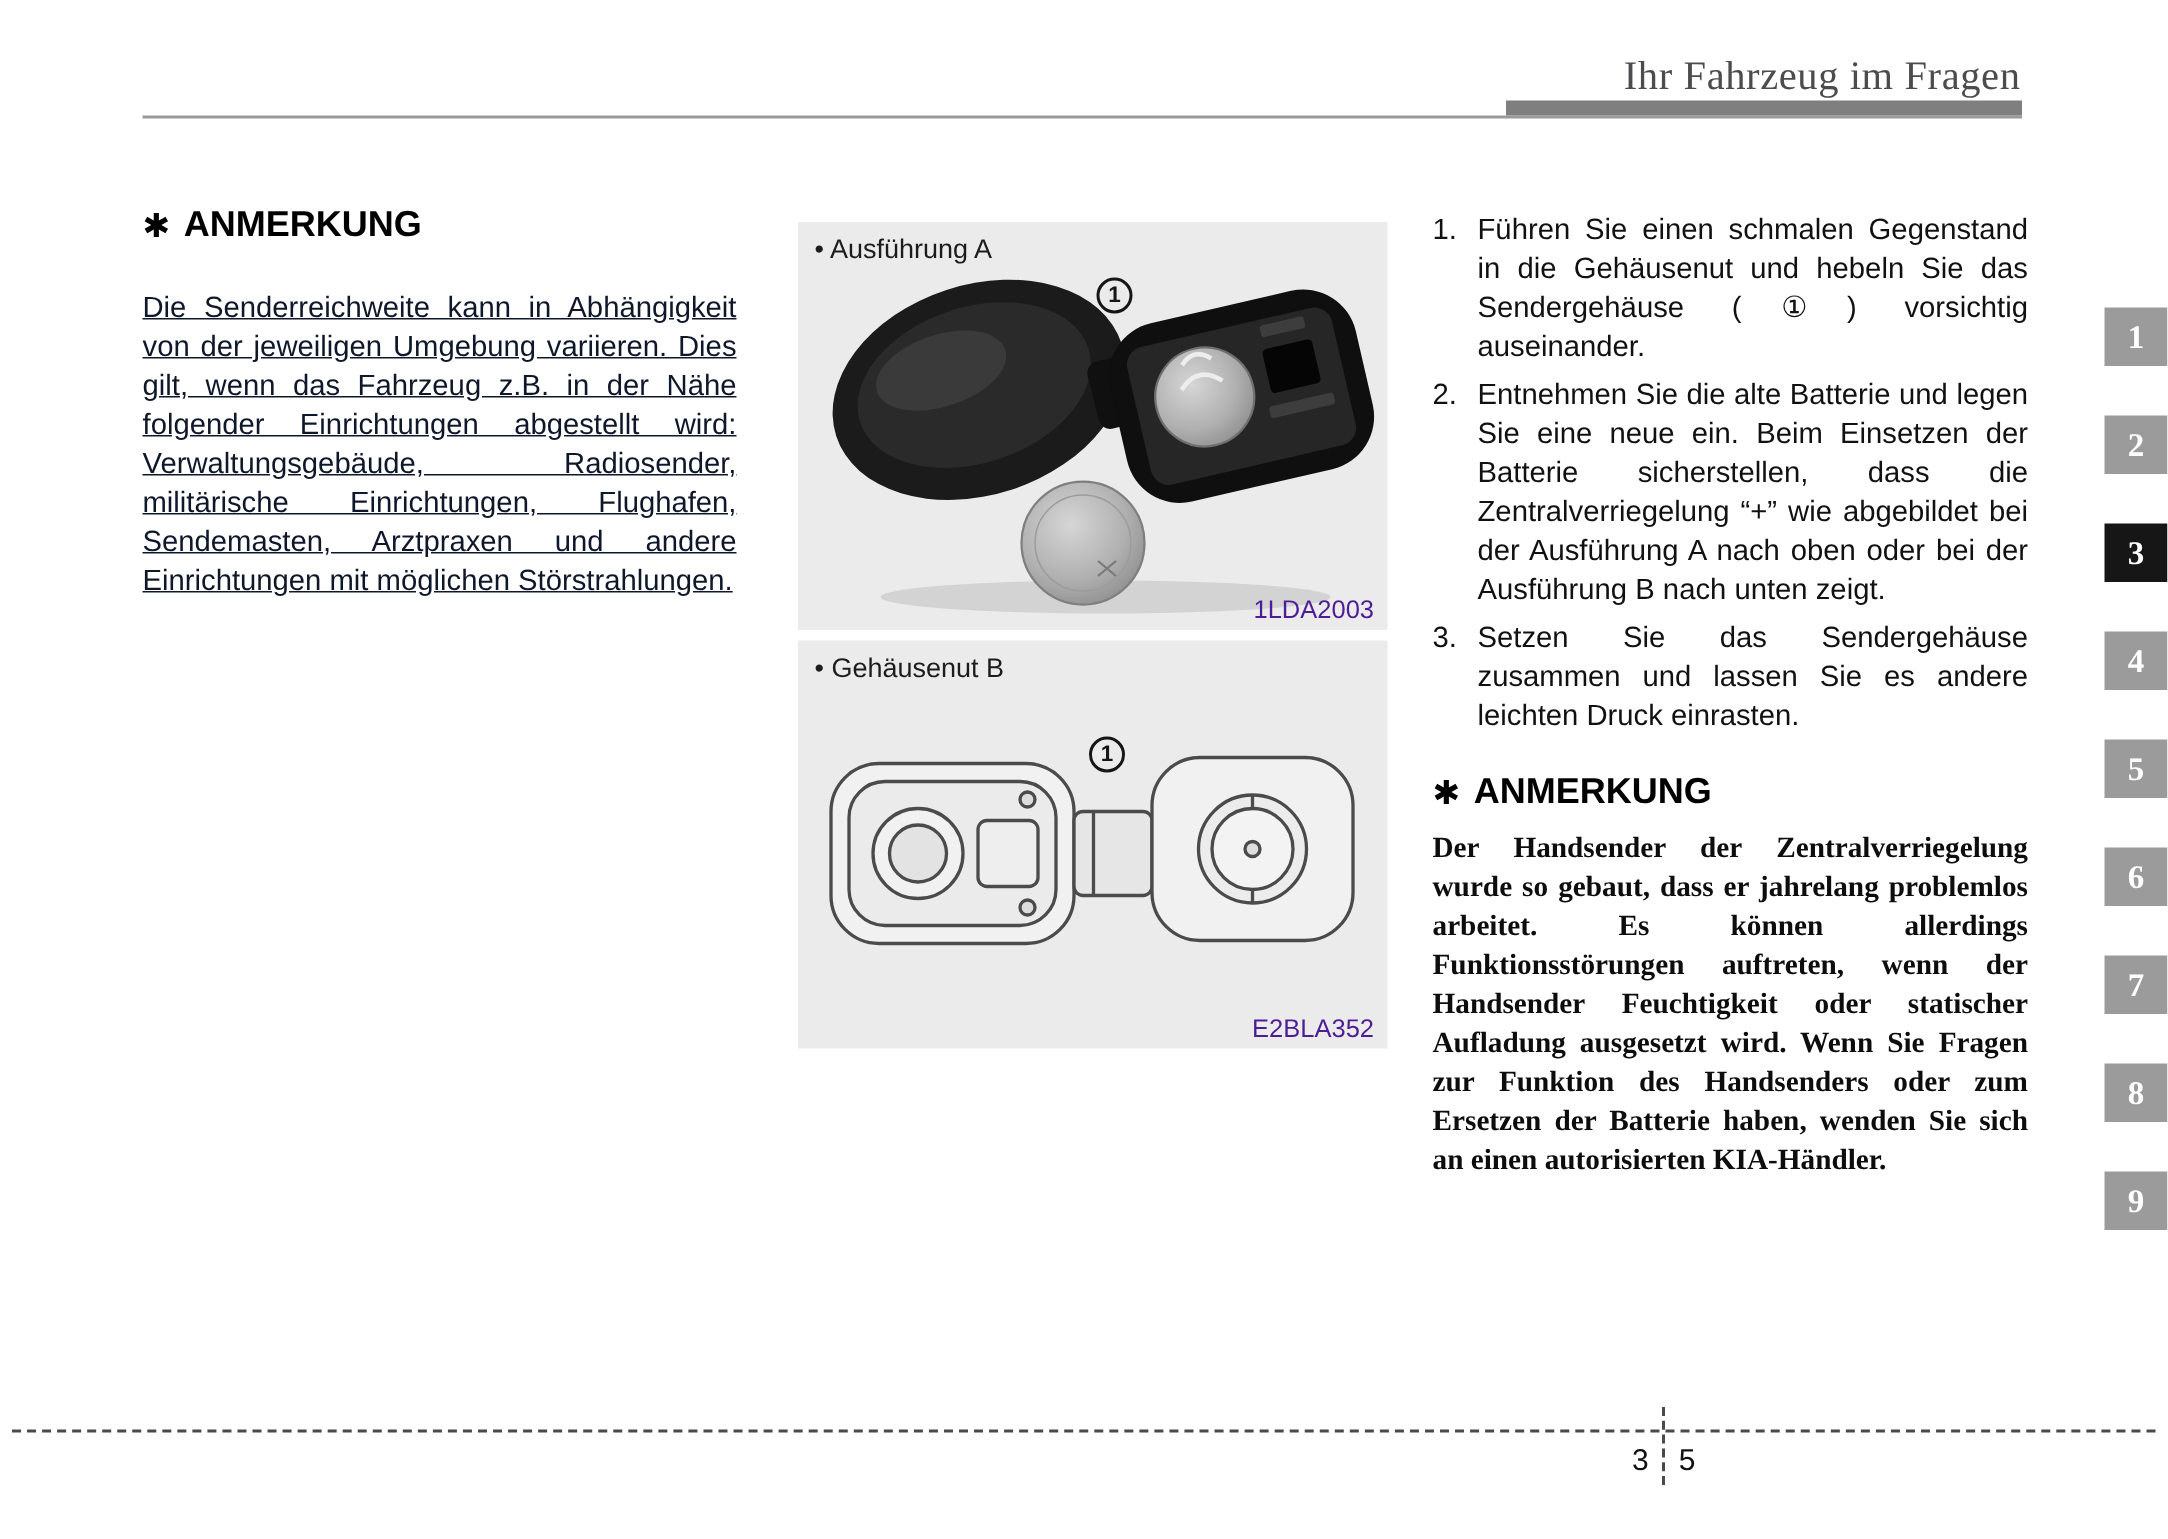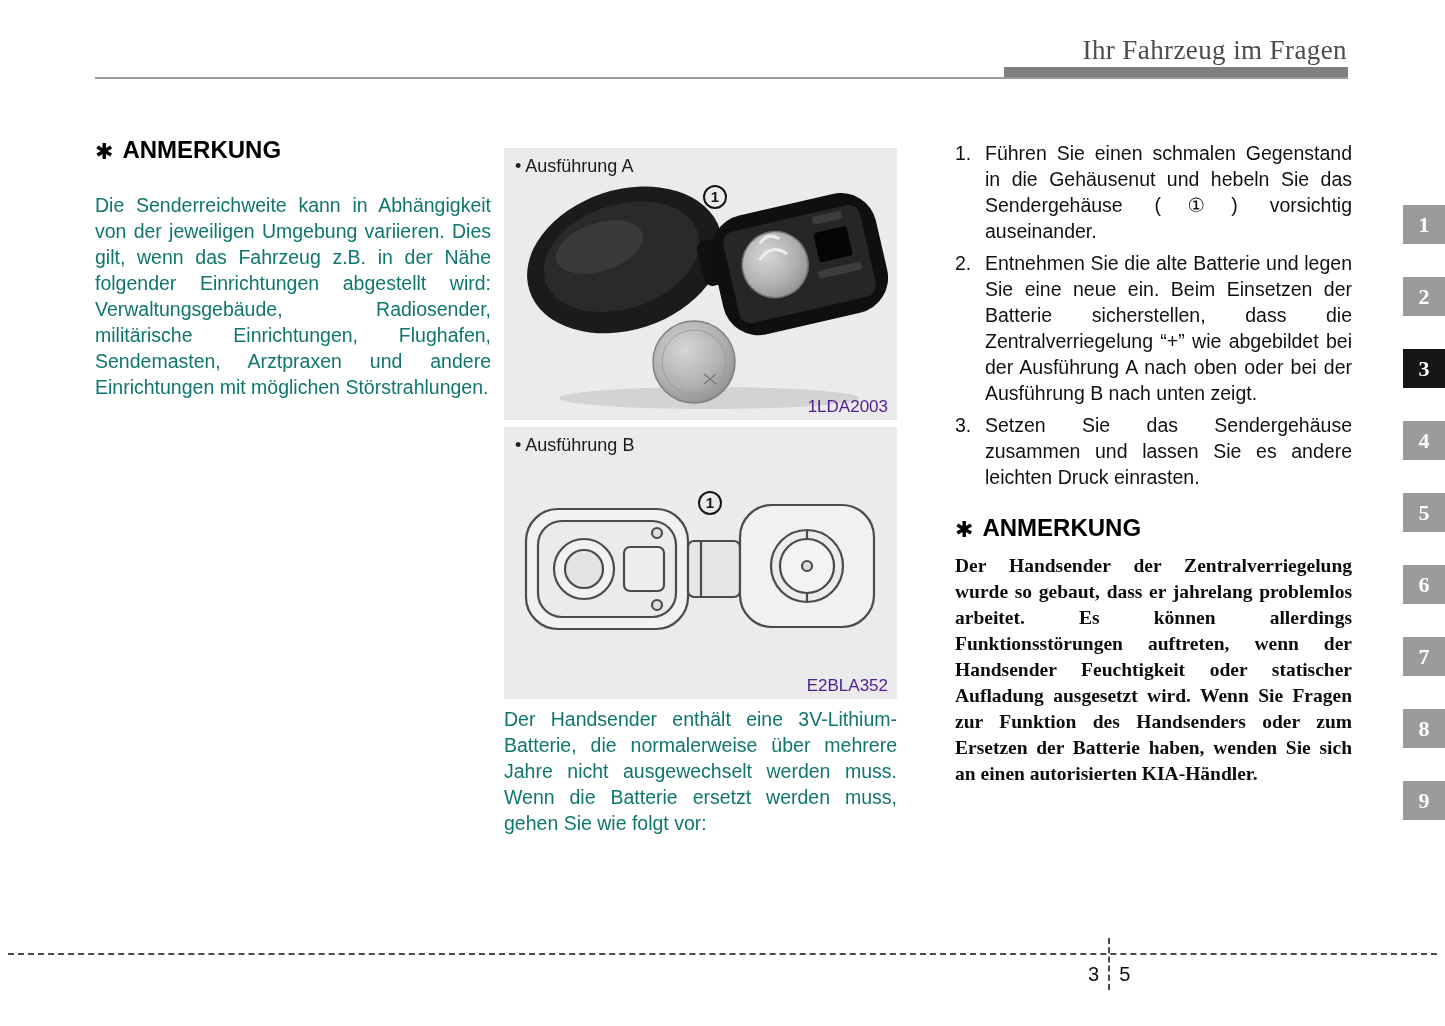--- a/index.html
+++ b/index.html
@@ -13,30 +13,30 @@
     position:absolute; top:36px; right:98px;
     font:400 27px/1.1 "Liberation Serif","DejaVu Serif",serif;
     color:#4c4c4e; letter-spacing:.4px;
   }
   .rule-thin  { position:absolute; left:95px;  top:77px; width:1253px; height:2px;  background:#9a9a9a; }
   .rule-thick { position:absolute; left:1004px; top:67px; width:344px;  height:10px; background:#7f7f7f; }
 
   
   .col { position:absolute; }
   .col-left  { left:95px;  top:138px; width:396px; }
-  .col-mid   { left:504px; top:148px; width:393px; }
+  .col-mid   { left:532px; top:148px; width:393px; }
   .col-right { left:955px; top:140px; width:397px; }
 
   .note-heading { display:flex; align-items:baseline; gap:9px; font:700 24px/1 "Liberation Sans","DejaVu Sans",sans-serif; color:#000; }
   .note-star { font-size:22px; transform:translateY(1px); }
   .note-text {
     margin-top:13px; text-align:justify; hyphens:auto;
     font:700 19.5px/26px "Liberation Serif","DejaVu Serif",serif; color:#0d0d0d;
   }
-  .body-text { font:400 19.5px/26px "Liberation Sans","DejaVu Sans",sans-serif; text-align:justify; hyphens:auto; color:#0f766e; }
+  .body-text { font:400 19.5px/26px "Liberation Sans","DejaVu Sans",sans-serif; text-align:justify; hyphens:auto; color:#0f172a;text-decoration:underline; }
   .col-left .body-text { margin-top:30px; }
 
   
   .fig { position:relative; width:393px; height:272px; background:#ebebeb; margin-bottom:7px; }
   .fig svg { position:absolute; left:0; top:0; }
   .fig-caption { position:absolute; left:11px; top:8px; font:400 18px/1.2 "Liberation Sans",sans-serif; color:#1c1c1c; }
   .fig-code    { position:absolute; right:9px; bottom:5px; font:400 17px/1 "Liberation Sans",sans-serif; color:#4c1d95; }
   .callout {
     position:absolute; width:24px; height:24px; border:2px solid #161616; border-radius:50%;
     font:700 15px/20px "Liberation Sans",sans-serif; text-align:center; color:#161616; background:rgba(235,235,235,.6);
@@ -140,26 +140,25 @@
         <line x1="197" y1="114" x2="197" y2="170"></line>
 
         <rect x="236" y="78" width="134" height="122" rx="32"></rect>
         <circle cx="303" cy="139" r="36" fill="#ececec"></circle>
         <circle cx="303" cy="139" r="27" fill="#f3f3f3"></circle>
         <circle cx="303" cy="139" r="5" fill="#dddddd"></circle>
         <line x1="303" y1="103" x2="303" y2="112"></line>
         <line x1="303" y1="166" x2="303" y2="175"></line>
       </g>
     </svg>
-    <figcaption class="fig-caption">• Ausführung B</figcaption>
+    <figcaption class="fig-caption">• Gehäusenut B</figcaption>
     <div class="callout" style="left:194px; top:64px;">1</div>
     <div class="fig-code">E2BLA352</div>
   </figure>
 
-  <p class="body-text">Der Handsender enthält eine 3V-Lithium-Batterie, die normalerweise über mehrere Jahre nicht ausgewechselt werden muss. Wenn die Batterie ersetzt werden muss, gehen Sie wie folgt vor:</p>
 </section>
 
 <section class="col col-right">
   <ol class="steps">
     <li class="step">
       <span class="step-num">1.</span>
       <span class="step-text">Führen Sie einen schmalen Gegenstand in die Gehäusenut und hebeln Sie das Sendergehäuse (①) vorsichtig auseinander.</span>
     </li>
     <li class="step">
       <span class="step-num">2.</span>

